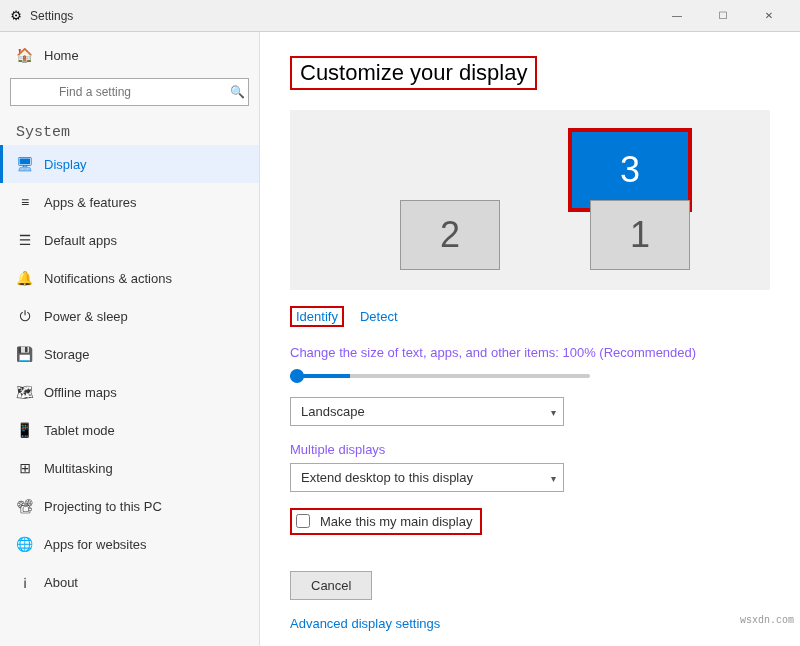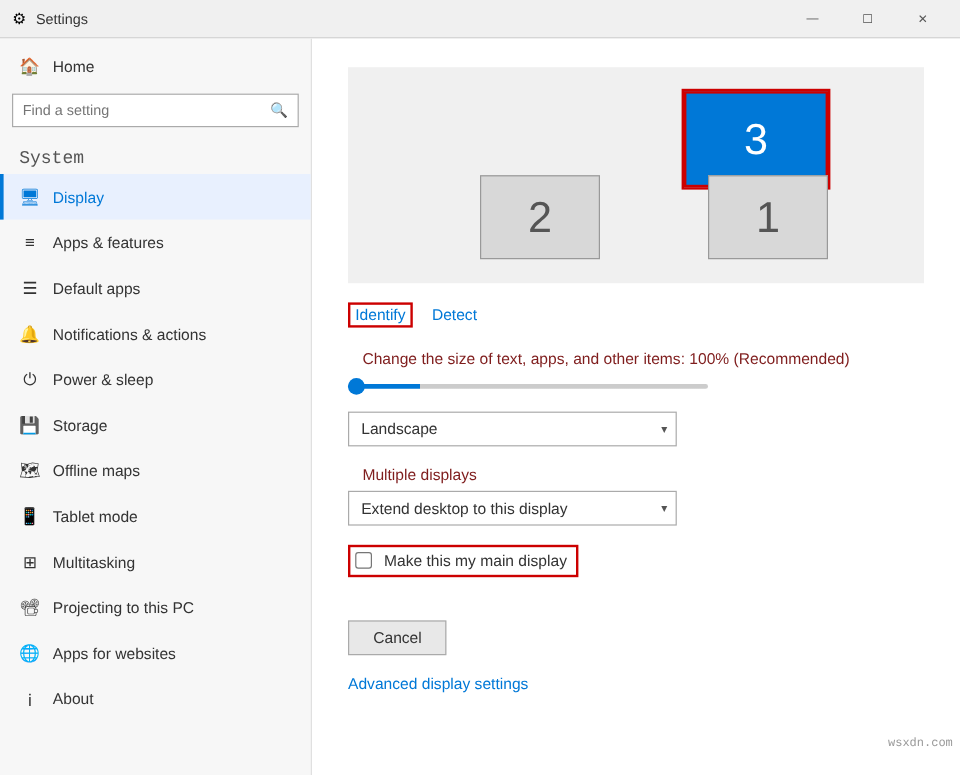--- a/index.html
+++ b/index.html
@@ -77,20 +77,21 @@
       padding: 14px 16px;
       cursor: pointer;
       color: #333;
     }
     .sidebar-search {
       margin: 0 10px 10px 10px;
       display: flex;
       align-items: center;
       border: 1px solid #aaa;
       background: #fff;
+      padding-left: 40px;
     }
     .sidebar-search input {
       flex: 1;
       border: none;
       outline: none;
       padding: 6px 8px;
       font-size: 12px;
       background: transparent;
     }
     .sidebar-search-icon {
@@ -221,23 +222,22 @@
       border: 2px solid #cc0000;
       padding: 1px 4px;
     }
 
     
     .setting-row {
       margin-bottom: 16px;
     }
     .setting-label {
       font-size: 13px;
-      color: #7f1d1d;
+      color: #8b5cf6;
       margin-bottom: 6px;
-      margin-left: 12px;
     }
     .slider-container {
       width: 300px;
     }
     input[type=range] {
       -webkit-appearance: none;
       width: 100%;
       height: 4px;
       background: linear-gradient(to right, #0078d7 0%, #0078d7 20%, #ccc 20%, #ccc 100%);
       outline: none;
@@ -403,20 +403,21 @@
       <div class="sidebar-item-icon">🌐</div>
       <span>Apps for websites</span>
     </div>
     <div class="sidebar-item">
       <div class="sidebar-item-icon">ℹ</div>
       <span>About</span>
     </div>
   </div>
 
   <div class="main-content">
+    <div class="page-title">Customize your display</div>
 
     
     <div class="display-preview">
       <div class="display-monitors">
         <div class="monitor-box monitor-3 selected">
           <span>3</span>
         </div>
         <div class="monitor-box monitor-2">
           <span>2</span>
         </div>

